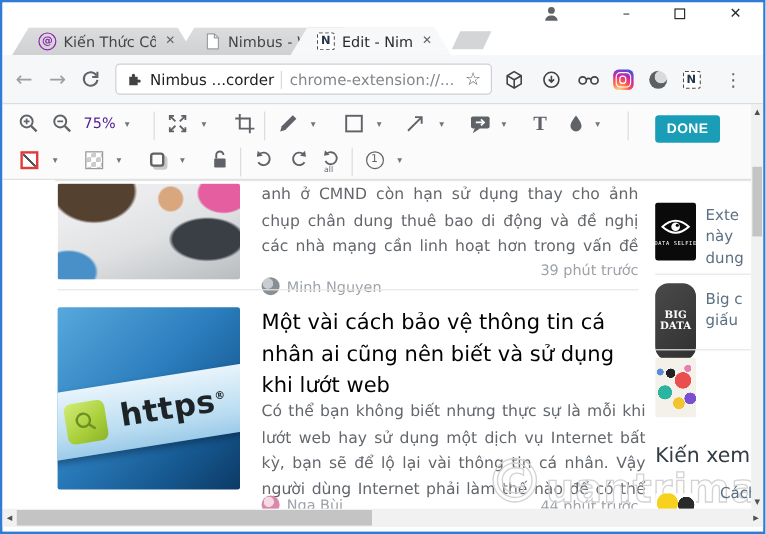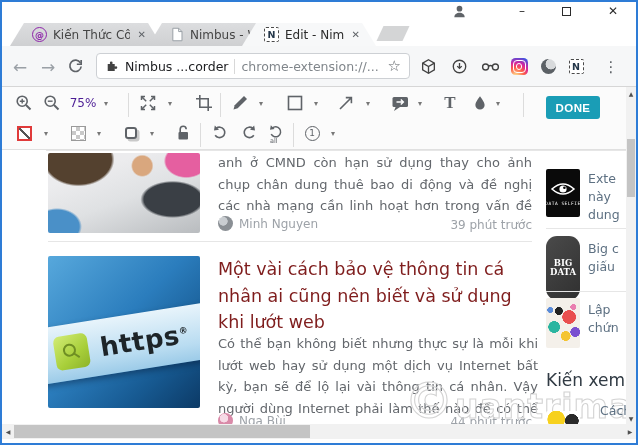--- a/index.html
+++ b/index.html
@@ -89,21 +89,21 @@
 
   .thumb2{position:absolute;left:46px;top:106px;width:152px;height:152px;border-radius:2px;overflow:hidden;
       background:linear-gradient(135deg,#57a8dc 0%,#2b7dbd 45%,#175a92 75%,#0c3a66 100%);}
   .httpsbar{position:absolute;left:-14px;top:58px;width:200px;height:56px;transform:rotate(-9deg);
       background:linear-gradient(180deg,#e8f4fb 0%,#b9dcf1 70%,#9ccbe8 100%);border-radius:5px;
       box-shadow:0 3px 6px rgba(0,0,20,.35);display:flex;align-items:center;gap:12px;padding-left:20px;}
   .gbtn{width:34px;height:34px;border-radius:6px;background:linear-gradient(145deg,#d2ec76 0%,#a8cf3a 60%,#8db32a 100%);
         display:flex;align-items:center;justify-content:center;}
   .httpstxt{font-size:26px;font-weight:bold;color:#1d2428;letter-spacing:.5px;}
   .httpstxt sup{font-size:9px;}
-  .title2{position:absolute;left:216px;top:106px;width:320px;font-size:17.5px;line-height:26.5px;color:#7f1d1d;}
+  .title2{position:absolute;left:216px;top:106px;width:320px;font-size:17.5px;line-height:26.5px;color:#000000;}
   .desc2{position:absolute;left:216px;top:183px;width:320px;max-height:88px;overflow:hidden;
          font-size:13px;line-height:21.5px;color:#63676c;text-align:justify;}
 
   .watermark{position:absolute;left:402px;top:222px;font-size:33px;font-weight:bold;letter-spacing:1px;
       color:rgba(255,255,255,.06);-webkit-text-stroke:1.1px #d3d3d3;pointer-events:none;white-space:nowrap;}
   .watermark::first-letter{font-size:50px;}
 
   
   .sthumb{position:absolute;left:544px;width:34px;border-radius:2px;overflow:hidden;}
   .stext{position:absolute;left:586px;width:40px;font-size:12.5px;line-height:18px;color:#5d7082;overflow:hidden;}
@@ -352,21 +352,21 @@
       <span class="circ1">1</span>
     </div>
     <div class="tool r2 caret" style="left:325px;">▾</div>
   </div>
 
   <div class="content">
     <div class="hairline" style="left:44px;top:0;width:580px;"></div>
 
     <div class="thumb1"></div>
     <div class="excerpt">anh ở CMND còn hạn sử dụng thay cho ảnh chụp chân dung thuê bao di động và đề nghị các nhà mạng cần linh hoạt hơn trong vấn đề cập nhật lại thông tin thuê bao theo nghị định</div>
-    <div class="byline" style="left:216px;top:66px;">
+    <div class="byline" style="left:216px;top:81px;">
       <span class="avatar av1"></span>
       <span>Minh Nguyen</span>
     </div>
     <div class="time" style="left:440px;top:68px;width:90px;text-align:right;">39 phút trước</div>
     <div class="hairline" style="left:46px;top:91px;width:484px;"></div>
 
     <div class="thumb2">
       <div class="httpsbar">
         <span class="gbtn">
           <svg width="22" height="22" viewBox="0 0 22 22">
@@ -399,21 +399,20 @@
     <div class="stext" style="top:20px;height:56px;">Exte này dung</div>
     <div class="hairline" style="left:544px;top:78px;width:80px;"></div>
 
     <div class="sthumb bigdata" style="top:86px;">
       <span>BIG DATA</span>
     </div>
     <div class="stext" style="top:90px;height:38px;">Big c giấu</div>
     <div class="hairline" style="left:544px;top:141px;width:80px;"></div>
 
     <div class="sthumb paintthumb" style="top:148px;"></div>
-    <div class="stext" style="top:151px;height:38px;">Lập chứn</div>
 
     <div class="sheading">Kiến xem</div>
     <div class="smore"><span>Cách</span> </div>
     <div class="sthumb smileythumb" style="top:261px;"></div>
   </div>
 
   <div class="vsb">
     <div class="sarrow" style="top:0;">▲</div>
     <div class="vthumb"></div>
     <div class="sarrow" style="bottom:0;">▼</div>

